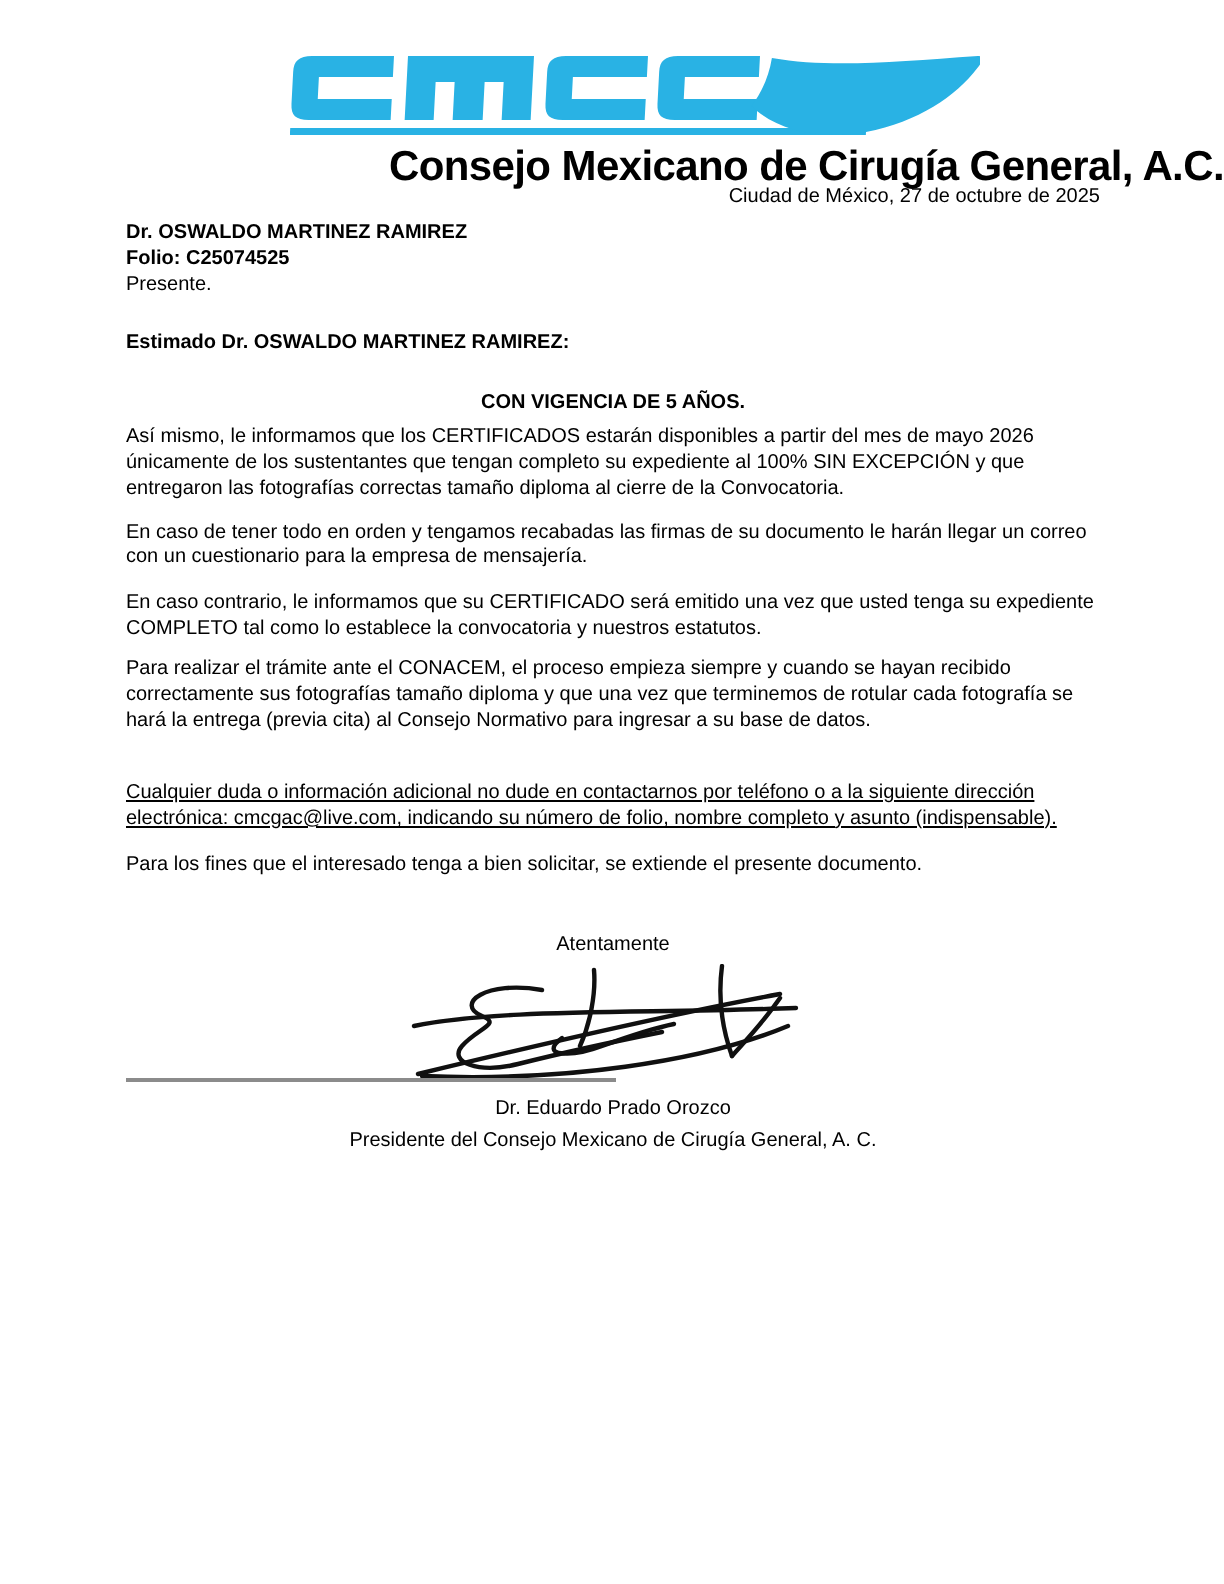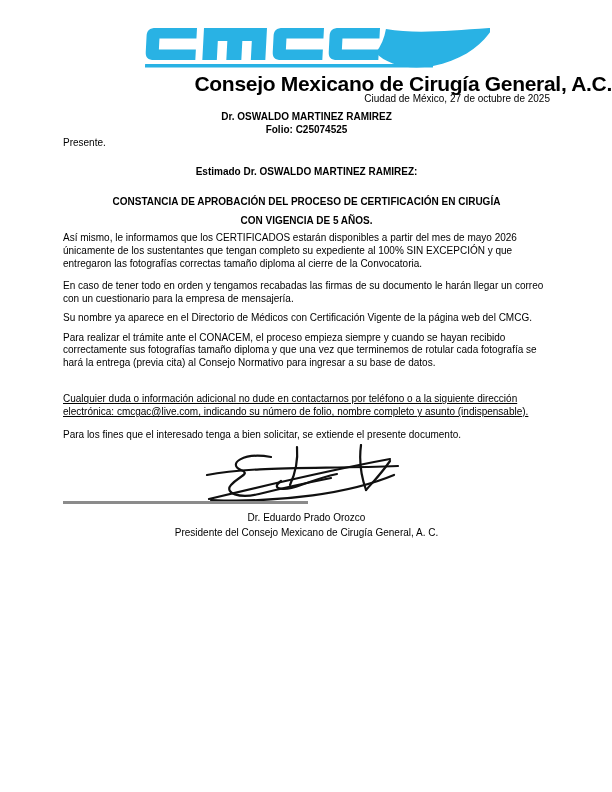--- a/index.html
+++ b/index.html
@@ -14,21 +14,21 @@
   .org-title {
     margin:2px 0 0; font-size:21px; font-weight:bold; letter-spacing:-0.3px; line-height:19px;text-align:right;
   }
   
   .bodytext {
     position:absolute; left:63px; top:93px; width:487px;
     font-size:10px; line-height:12.9px;
   }
   .bodytext p, .bodytext div { margin:0; }
   .dateline { text-align:right; }
-  .b { font-weight:bold;text-align:center; }
+  .b { font-weight:bold; }
   .recipient-name { margin-top:5px !important; }
   .salutation { margin-top:16px !important; }
   .intro { margin-top:8px !important; }
   .cert-heading { margin-top:13px !important; text-align:center; font-weight:bold; line-height:19.3px; }
   .p0 { margin-top:2px !important; }
   .p1 { margin-top:9px !important; }
   .p2 { margin-top:10px !important; }
   .p3 { margin-top:6px !important; }
   .p4 { margin-top:7px !important; }
   .p5 { margin-top:23px !important;text-decoration:underline; }
@@ -72,31 +72,31 @@
     <p class="dateline">Ciudad de México, 27 de octubre de 2025</p>
 
     <p class="b recipient-name">Dr. OSWALDO MARTINEZ RAMIREZ</p>
     <p class="b">Folio: C25074525</p>
     <p>Presente.</p>
 
     <p class="b salutation">Estimado Dr. OSWALDO MARTINEZ RAMIREZ:</p>
 
 
     <div class="cert-heading">
-      <div>CONSTANCIA DE APROBACIÓN DEL PROCESO DE CERTIFICACIÓN EN CIRUGÍA</div>
       <div>CON VIGENCIA DE 5 AÑOS.</div>
     </div>
 
     <p class="p0">Así mismo, le informamos que los CERTIFICADOS estarán disponibles a partir del mes de mayo 2026 únicamente de los sustentantes que tengan completo su expediente al 100% SIN EXCEPCIÓN y que entregaron las fotografías correctas tamaño diploma al cierre de la Convocatoria.</p>
     <p class="p1">En caso de tener todo en orden y tengamos recabadas las firmas de su documento le harán llegar un correo con un cuestionario para la empresa de mensajería.</p>
-    <p class="p3">Su nombre ya aparece en el Directorio de Médicos con Certificación Vigente de la página web del CMCG.</p>
+    <p class="p2">En caso contrario, le informamos que su CERTIFICADO será emitido una vez que usted tenga su expediente COMPLETO tal como lo establece la convocatoria y nuestros estatutos.</p>
     <p class="p4">Para realizar el trámite ante el CONACEM, el proceso empieza siempre y cuando se hayan recibido correctamente sus fotografías tamaño diploma y que una vez que terminemos de rotular cada fotografía se hará la entrega (previa cita) al Consejo Normativo para ingresar a su base de datos.</p>
     <p class="p5">Cualquier duda o información adicional no dude en contactarnos por teléfono o a la siguiente dirección electrónica: cmcgac@live.com, indicando su número de folio, nombre completo y asunto (indispensable).</p>
     <p class="p6">Para los fines que el interesado tenga a bien solicitar, se extiende el presente documento.</p>
 
+    <div class="closing-word">Atentamente</div>
 
     <div class="signature-block">
       <svg width="232" height="57" viewBox="0 0 232 57" aria-hidden="true">
         <g stroke="#101010" stroke-width="2.2" fill="none" stroke-linecap="round">
           <path d="M16 31 C60 22 130 25 207 22"></path>
           <path d="M80 13 C52 8 36 20 50 26 C60 30 48 32 40 41 C33 49 48 55 68 50 C84 46 120 38 140 34"></path>
           <path d="M106 3 C107 15 104 30 99 41"></path>
           <path d="M90 37 C78 46 94 47 110 41 C124 36 136 32 146 30"></path>
           <path d="M170 1 C168 16 170 32 175 46"></path>
           <path d="M18 55 C80 40 150 24 199 15"></path>

